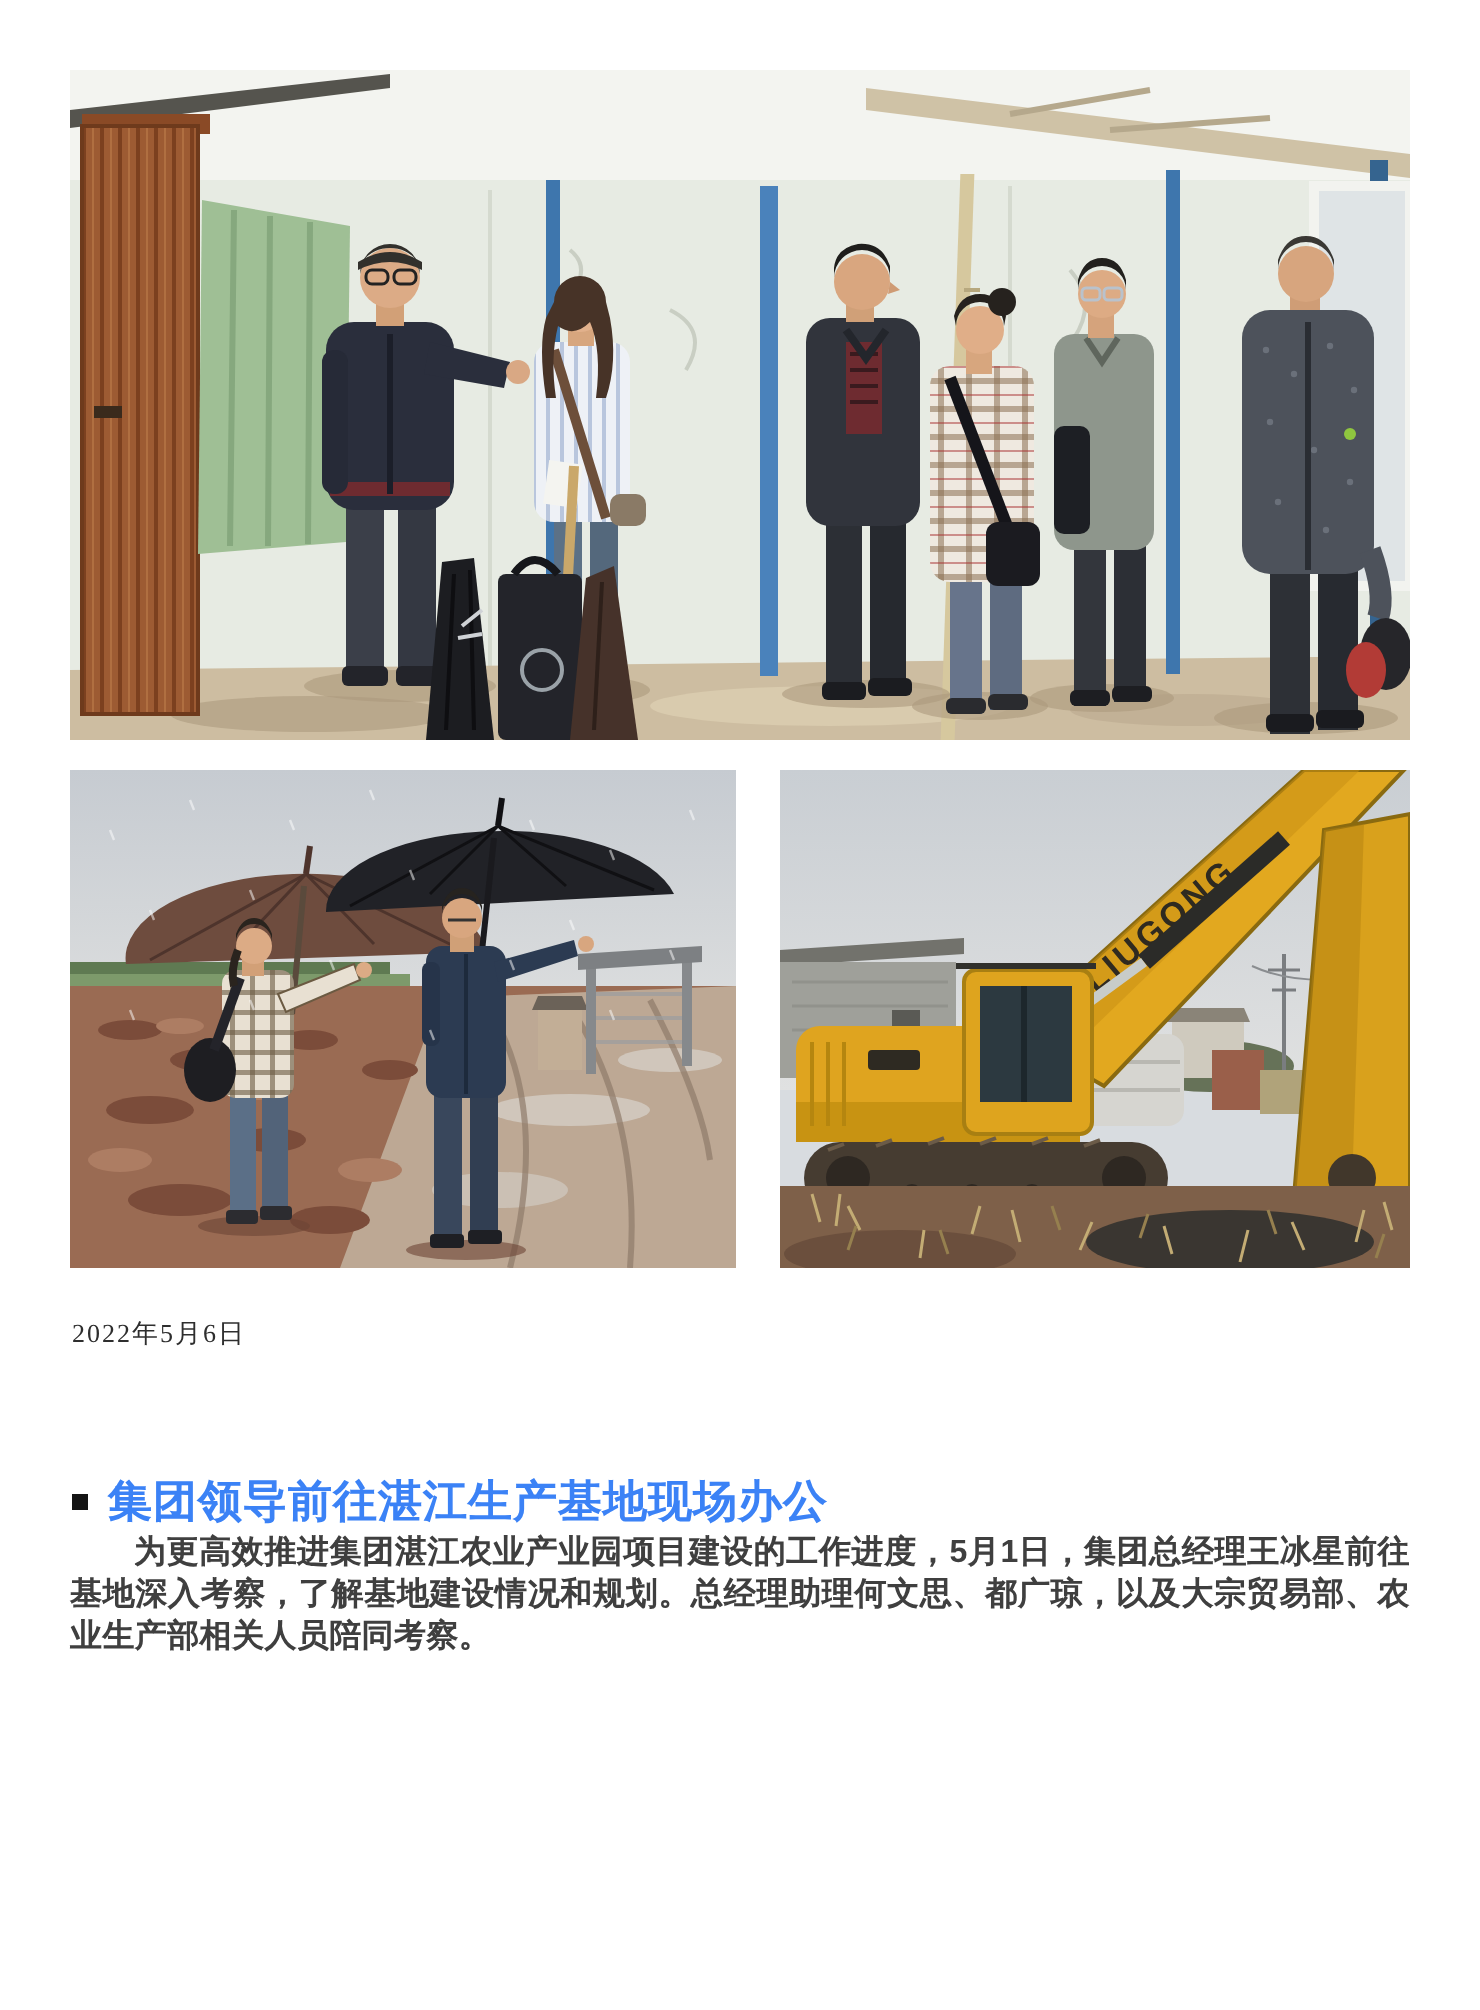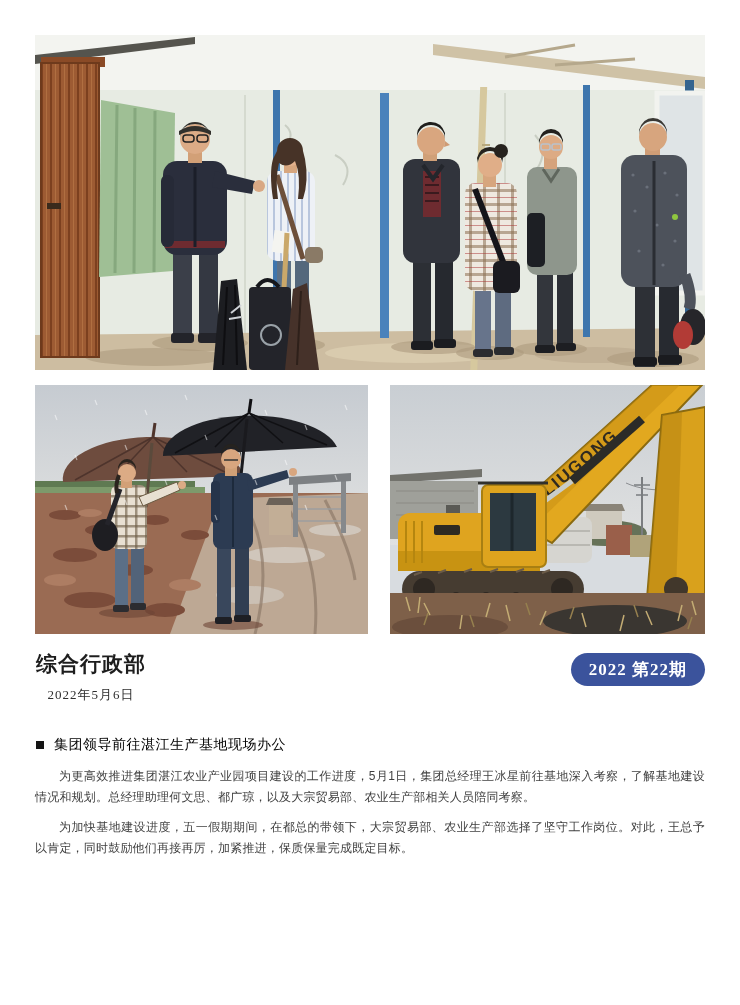--- a/index.html
+++ b/index.html
@@ -19,25 +19,25 @@
   .date{font-family:"Liberation Serif","DejaVu Serif",serif;font-size:13px;
         color:#2e2e2e;margin-top:8px;letter-spacing:1px;text-align:center;}
   .issue-badge{
     position:absolute;right:35px;top:653px;height:33px;line-height:33px;
     padding:0 18px;border-radius:17px;background:#3b539c;color:#ffffff;
     font-family:"Liberation Serif","DejaVu Serif",serif;font-weight:700;
     font-size:17px;letter-spacing:1px;
   }
   .headline{position:absolute;left:36px;top:736px;display:flex;align-items:center;}
   .headline .bullet{width:8px;height:8px;background:#141414;margin-right:10px;flex:0 0 auto;}
-  .headline .htext{font-size:14px;font-weight:400;color:#000000;letter-spacing:0.5px;}
+  .headline .htext{font-size:22px;font-weight:700;color:#3b82f6;letter-spacing:0.5px;}
   .body-text{position:absolute;left:35px;top:766px;width:670px;}
   .body-text p{
-    margin:0 0 9px 0;text-indent:2em;font-size:12px;line-height:21px;
-    color:#3f3f3f;text-align:justify;letter-spacing:0.2px;
+    margin:0 0 9px 0;text-indent:2em;font-size:16px;line-height:21px;
+    color:#3f3f3f;text-align:justify;letter-spacing:0.2px;font-weight:bold;
   }
 </style>
 </head>
 <body>
 
 <div class="page">
 
   <figure class="photo photo-top" aria-label="集团领导一行在基地建设现场考察交流">
     <svg viewBox="0 0 670 335" preserveAspectRatio="none">
       <defs>
@@ -379,28 +379,25 @@
                    M196,242 l-4,-14 M230,246 l4,-16 M262,240 l-6,-14 M288,236 l4,-16 M306,230 l-4,-14 M70,244 l2,-14"></path>
         </g>
         <g stroke="#96804f" stroke-width="1.5" fill="none">
           <path d="M34,240 l4,-12 M84,242 l-4,-12 M140,230 l-4,-12 M180,234 l4,-12 M248,232 l-4,-12 M298,244 l4,-12"></path>
         </g>
       </g>
     </svg>
   </figure>
 
   <div class="meta">
-    <div class="dept">综合行政部</div>
     <div class="date">2022年5月6日</div>
   </div>
-  <div class="issue-badge">2022 第22期</div>
 
   <div class="headline">
     <span class="bullet"></span>
     <span class="htext">集团领导前往湛江生产基地现场办公</span>
   </div>
 
   <div class="body-text">
     <p>为更高效推进集团湛江农业产业园项目建设的工作进度，5月1日，集团总经理王冰星前往基地深入考察，了解基地建设情况和规划。总经理助理何文思、都广琼，以及大宗贸易部、农业生产部相关人员陪同考察。</p>
-    <p>为加快基地建设进度，五一假期期间，在都总的带领下，大宗贸易部、农业生产部选择了坚守工作岗位。对此，王总予以肯定，同时鼓励他们再接再厉，加紧推进，保质保量完成既定目标。</p>
   </div>
 
 </div>
 
 </body></html>

